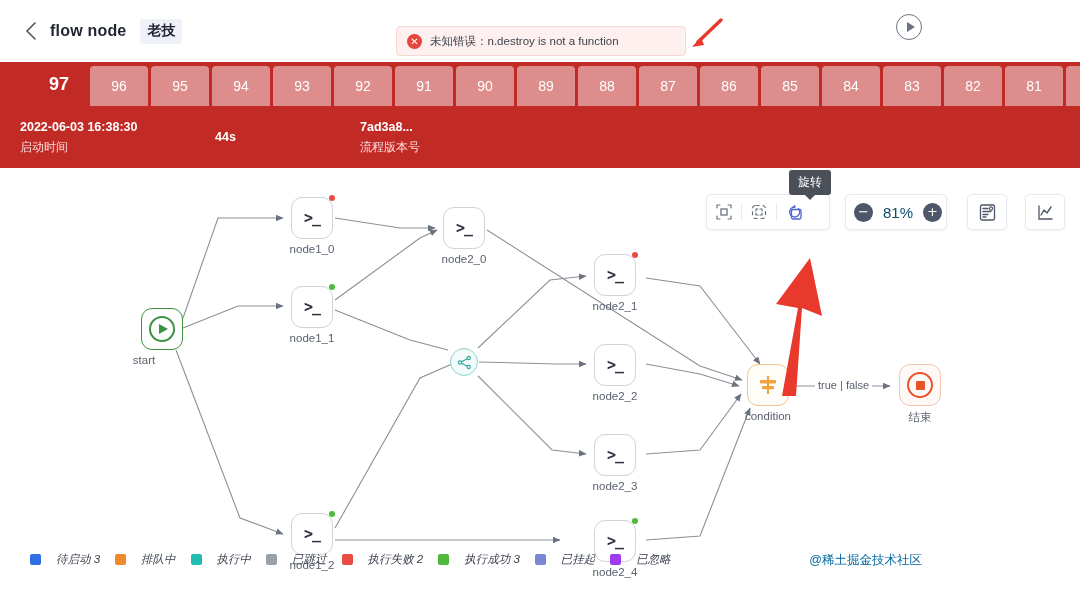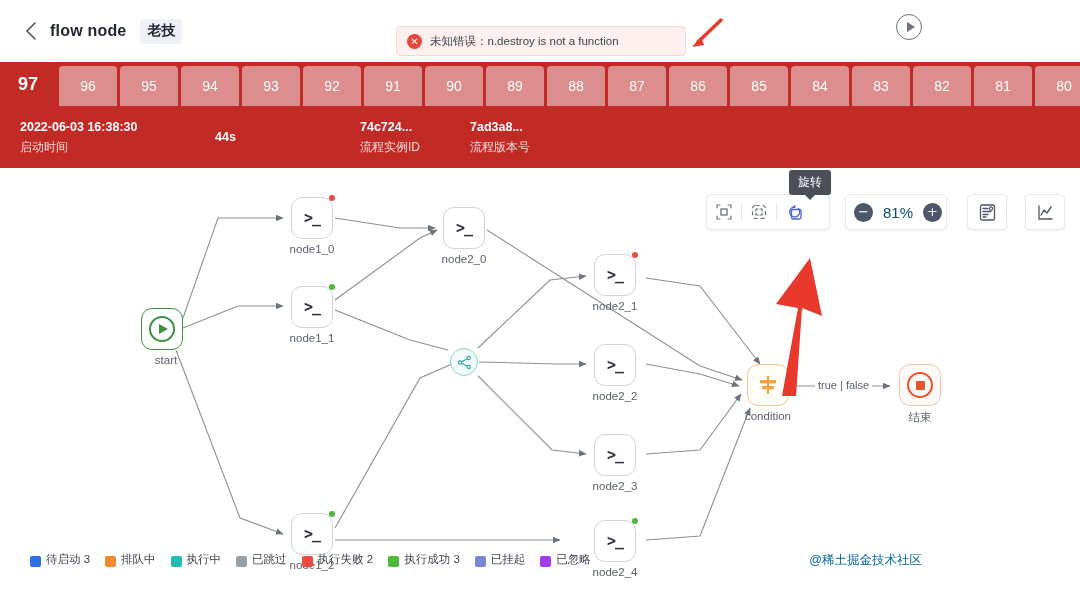--- a/index.html
+++ b/index.html
@@ -61,21 +61,21 @@
     padding-left: 0; overflow: hidden;
   }
   .tab {
     height: 40px; min-width: 58px; flex: 0 0 auto;
     background: #dd8d8c; color: #fff; font-size: 14px;
     display: flex; align-items: center; justify-content: center;
     border-radius: 4px 4px 0 0; cursor: pointer; user-select: none;
   }
   .tab.active {
     background: #c22a26; color: #fff; font-size: 18px; font-weight: bold;
-    height: 44px; border-radius: 0 6px 0 0; min-width: 56px;
+    height: 44px; border-radius: 0 6px 0 0; min-width: 56px; margin-left: 31px;
   }
 
   
   .infobar {
     position: absolute; left: 0; top: 106px; width: 1080px; height: 62px;
     background: #c22a26; display: flex; align-items: center;
     padding-left: 20px; color: #fff;
   }
   .info-cell { flex: 0 0 auto; }
   .info-val { font-size: 12.5px; font-weight: bold; line-height: 17px; white-space: nowrap; }
@@ -163,21 +163,21 @@
   }
 
   
   .ann-arrow-big { position: absolute; pointer-events: none; }
 
   
   .legend {
     position: absolute; left: 30px; top: 552px;
     display: flex; align-items: center; gap: 15px;
   }
-  .legend-item { display: flex; align-items: flex-end; gap: 5px; }
+  .legend-item { display: flex; align-items: center; gap: 15px; font-style: italic; }
   .legend-sw { width: 11px; height: 11px; border-radius: 2px; flex: 0 0 auto; }
   .legend-tx { font-size: 11.5px; color: #3c424f; white-space: nowrap; }
 
   .watermark {
     position: absolute; right: 18px; top: 552px; font-size: 12.5px;
     color: #0369a1; white-space: nowrap;
   }
 </style>
 </head>
 <body>
@@ -231,24 +231,20 @@
   </div>
 
   <div class="infobar">
     <div class="info-cell" style="width:195px">
       <div class="info-val">2022-06-03 16:38:30</div>
       <div class="info-lab">启动时间</div>
     </div>
     <div class="info-cell" style="width:145px">
       <div class="info-val">44s</div>
     </div>
-    <div class="info-cell" style="width:110px">
-      <div class="info-val">74c724...</div>
-      <div class="info-lab">流程实例ID</div>
-    </div>
     <div class="info-cell">
       <div class="info-val">7ad3a8...</div>
       <div class="info-lab">流程版本号</div>
     </div>
   </div>
 
   <div class="canvas">
 
     <svg class="canvas-svg" width="1080" height="424">
       <defs>
@@ -292,21 +288,21 @@
 
         <path d="M793,218 L890,218" marker-end="url(#ah)"></path>
       </g>
     </svg>
 
     <div class="node start" style="left:141px; top:140px;">
       <div class="ring-green">
           <div class="tri"></div>
         </div>
     </div>
-    <div class="node-label" style="left:166px; top:186px;">start</div>
+    <div class="node-label" style="left:144px; top:186px;">start</div>
 
     <div class="node" style="left:291px; top:29px;">
       <div class="glyph">&gt;_</div>
       <div class="dot" style="background:#ea4b42; right:-3px; top:-3px;"></div>
     </div>
     <div class="node-label" style="left:312px; top:75px;">node1_0</div>
 
     <div class="node" style="left:291px; top:118px;">
       <div class="glyph">&gt;_</div>
       <div class="dot" style="background:#4fb93a; right:-3px; top:-3px;"></div>

